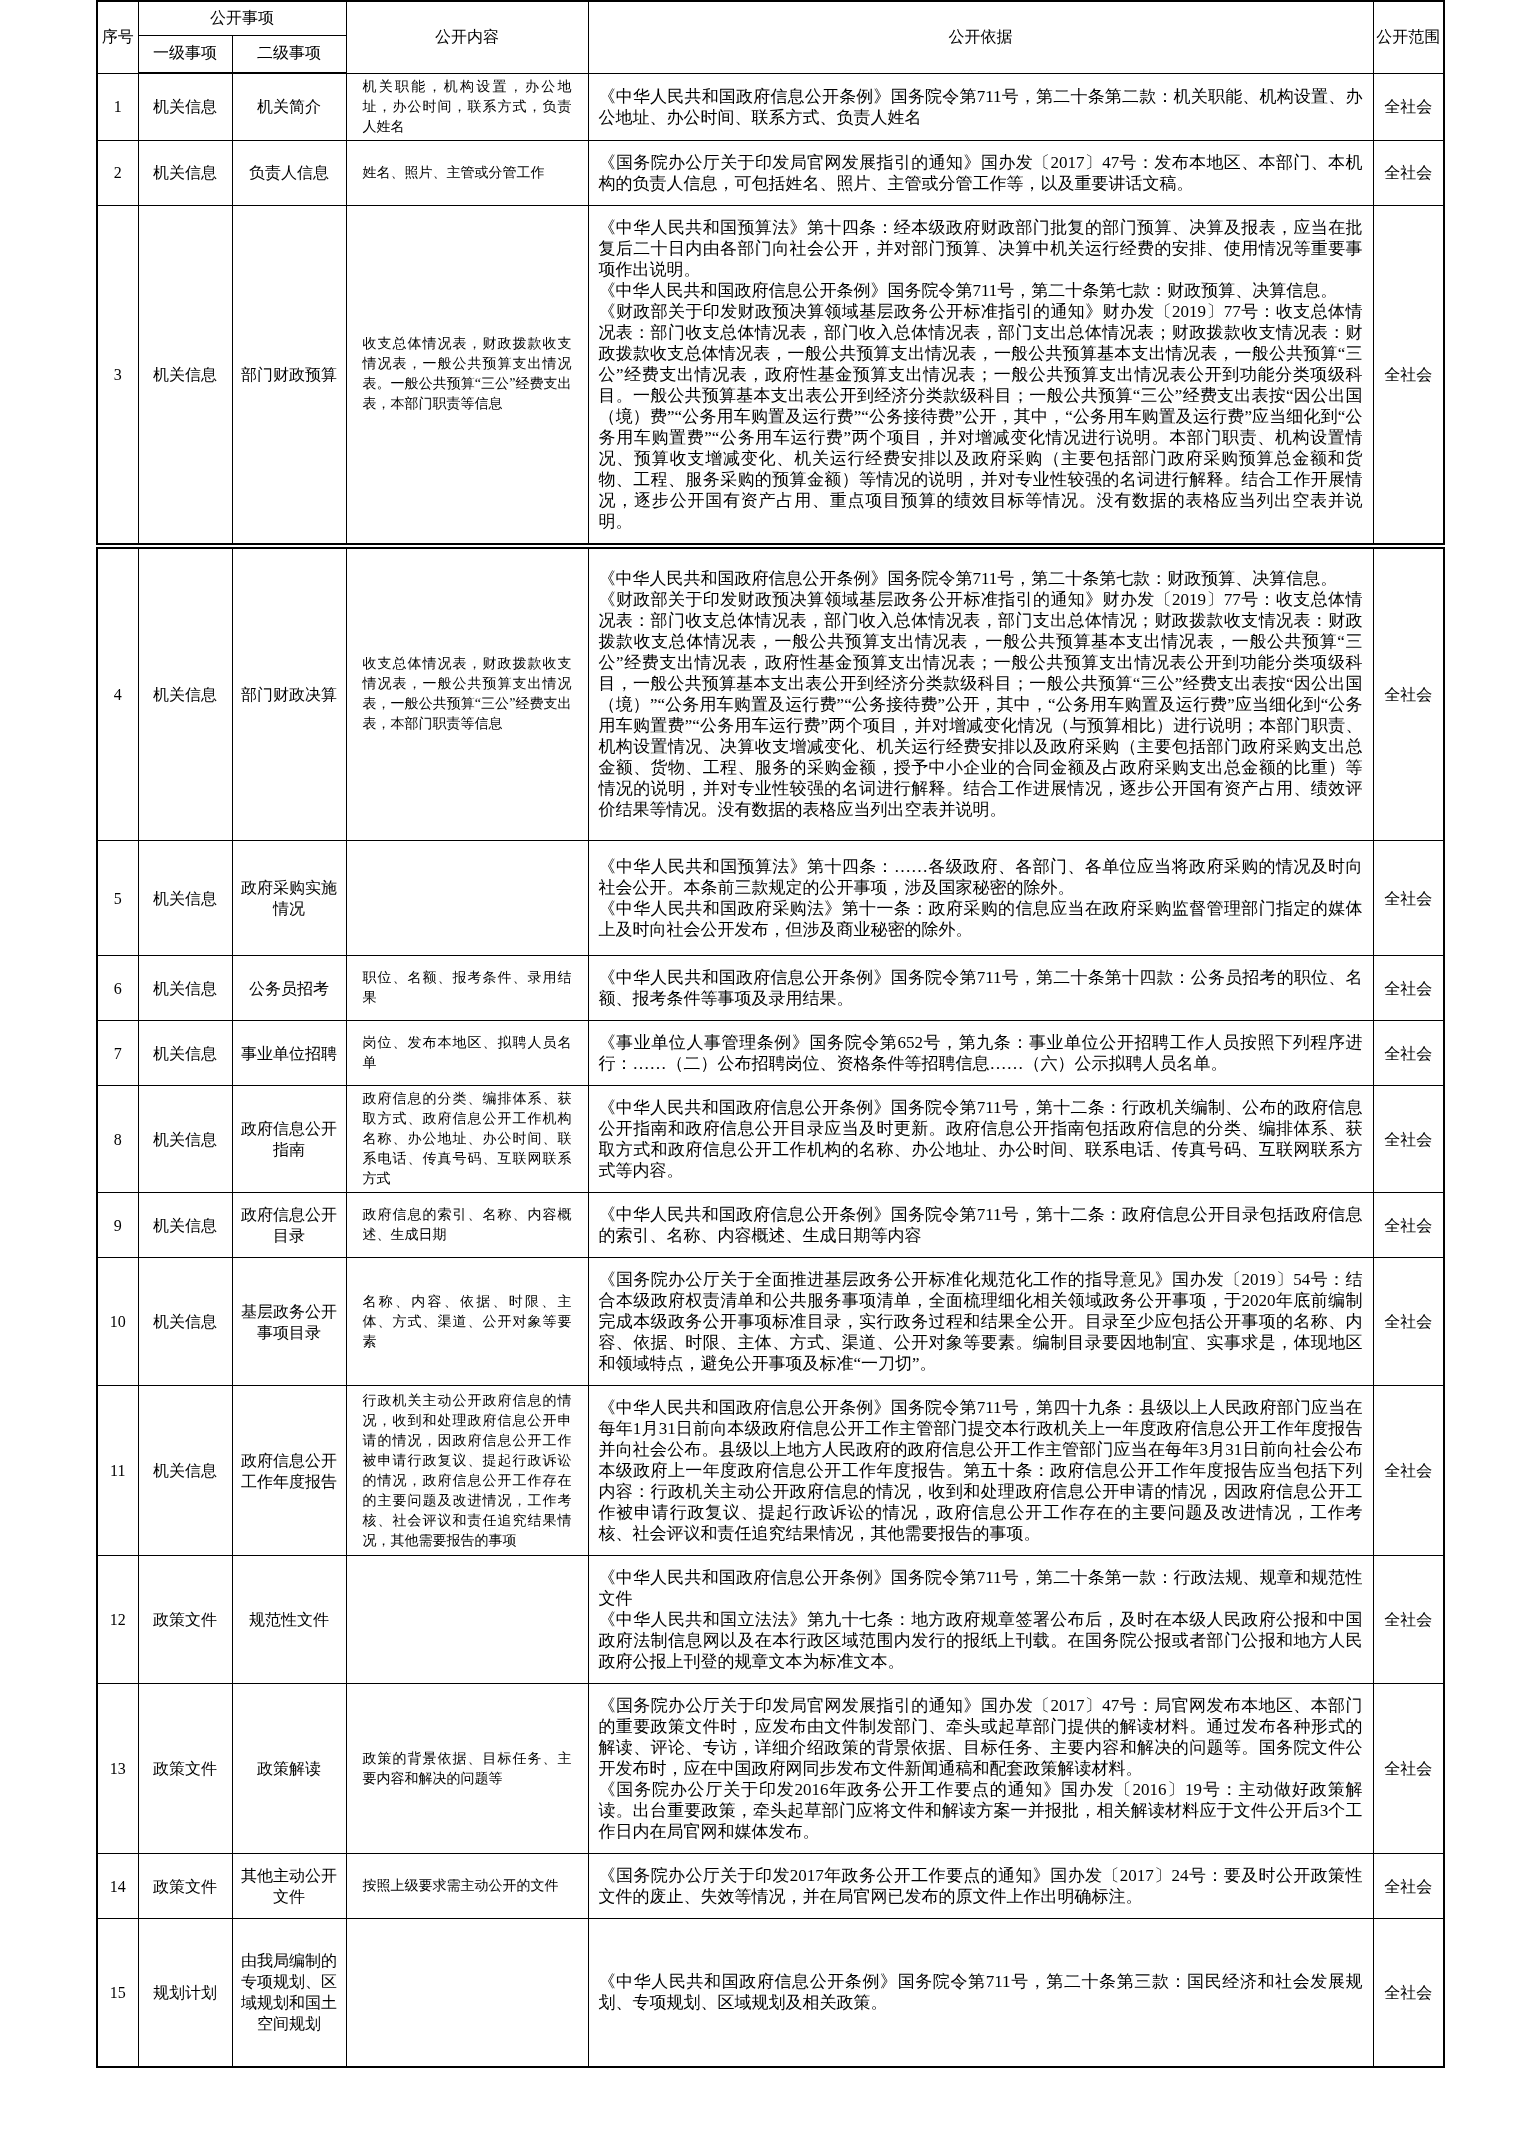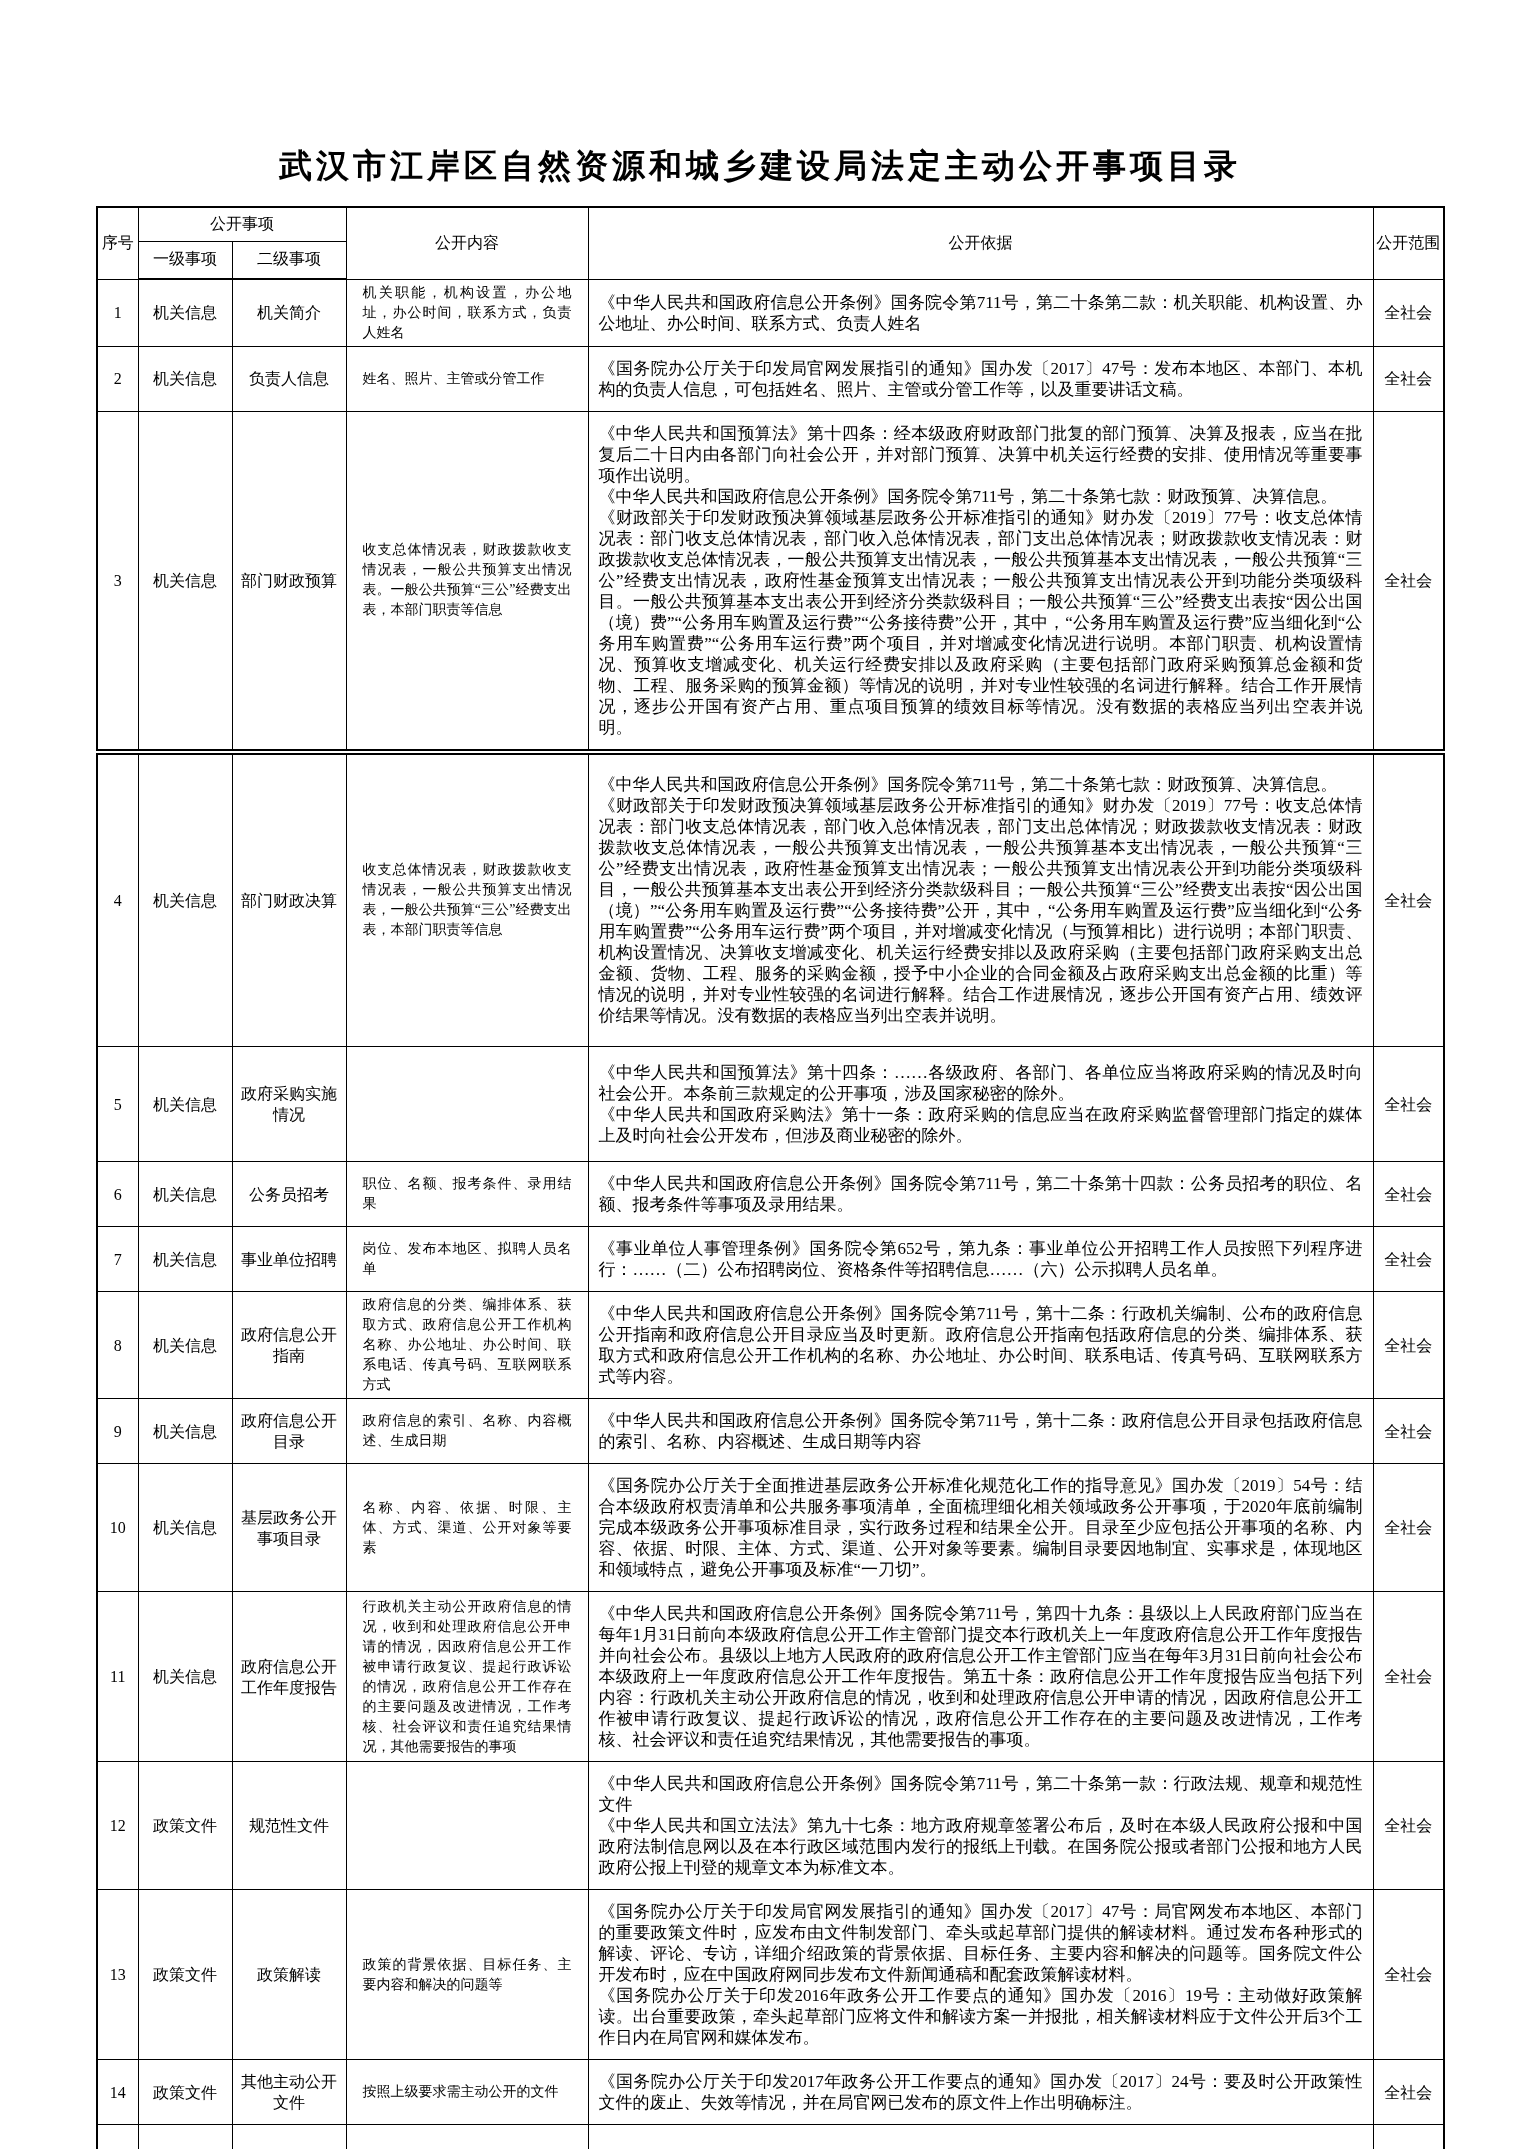--- a/index.html
+++ b/index.html
@@ -69,21 +69,20 @@
   tr.r7 { height: 46px; }  tr.r8 { height: 84px; }
   tr.r9 { height: 44px; }  tr.r10 { height: 120px; }
   tr.r11 { height: 165px; } tr.r12 { height: 95px; }
   tr.r13 { height: 160px; } tr.r14 { height: 44px; margin-left: 38px; }
   tr.r15 { height: 148px; }
 </style>
 </head>
 <body>
 
 <div>
-  <h1 class="page-title">武汉市江岸区自然资源和城乡建设局法定主动公开事项目录</h1>
 
   <table class="directory">
     <colgroup>
       <col style="width:41px">
       <col style="width:94px">
       <col style="width:114px">
       <col style="width:242px">
       <col style="width:785px">
       <col style="width:71px">
     </colgroup>

